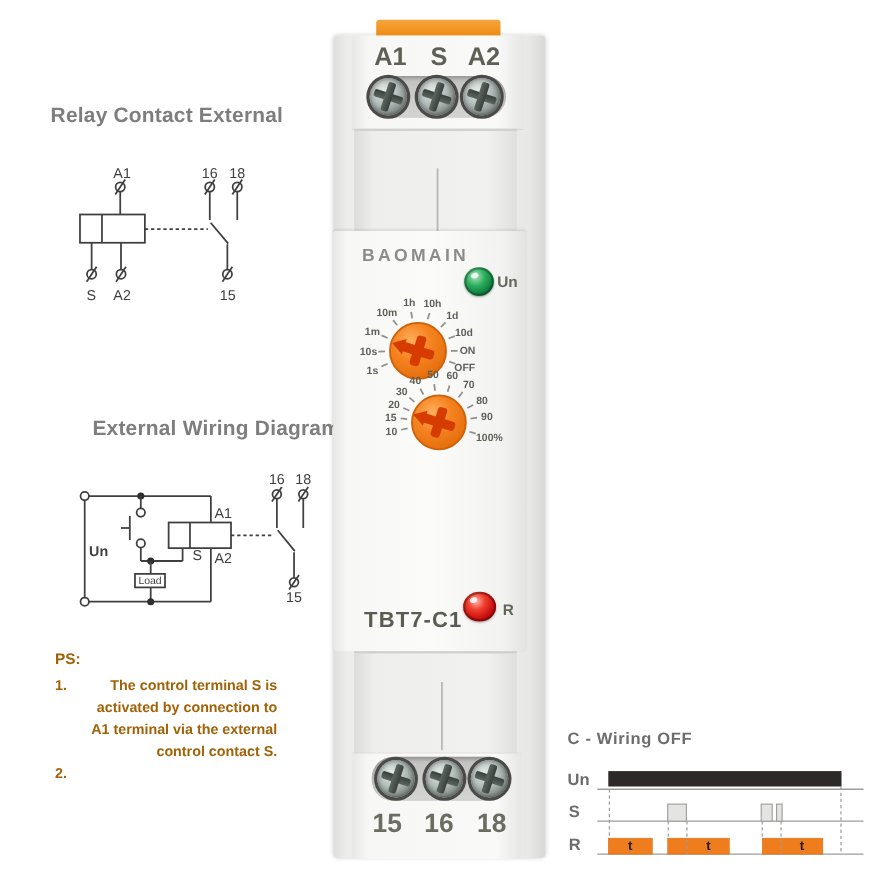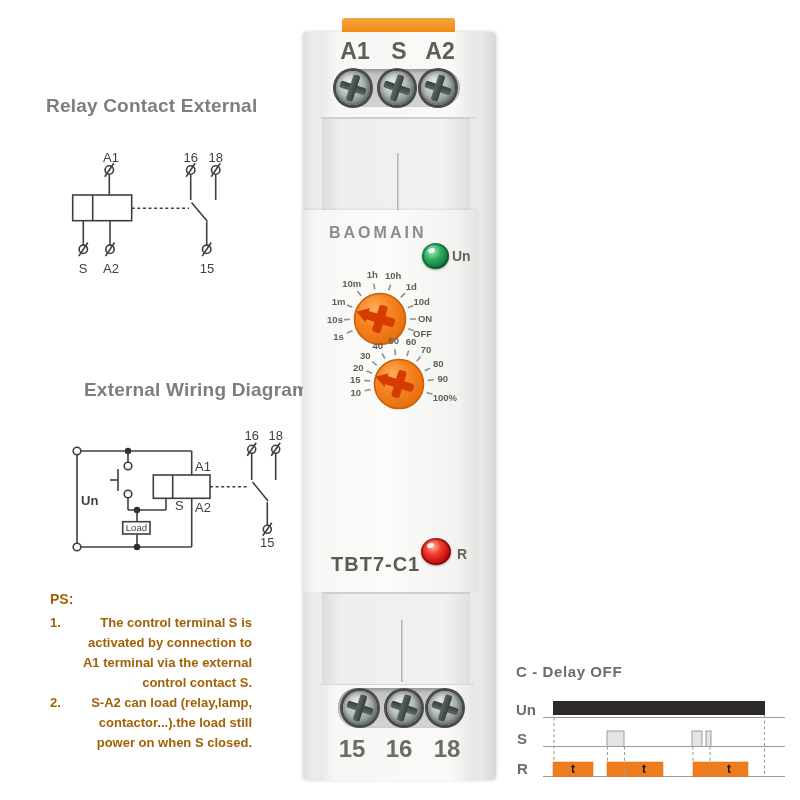--- a/index.html
+++ b/index.html
@@ -190,21 +190,20 @@
   </svg>
 
   <div id="notes">
     <div class="ps-head">PS:</div>
     <div class="ps-item">
       <span class="ps-num">1.</span>
       <span class="ps-text">The control terminal S is activated by connection to A1 terminal via the external control contact S.</span>
     </div>
     <div class="ps-item">
       <span class="ps-num">2.</span>
-      <span class="ps-text">S-A2 can load (relay,lamp, contactor...).the load still power on when S closed.</span>
     </div>
   </div>
 
   <div id="device">
     <div class="abs body-backdrop"></div>
     <div class="abs tab-top"></div>
     <div class="abs strip-bottom"></div>
 
     <div class="abs block-top"></div>
     <div class="term-label" style="left:33px;top:30px;">A1</div>
@@ -325,21 +324,21 @@
       </div>
     <div class="screw" style="left:128px;top:683px;">
         <div class="slot s1"></div>
         <div class="slot s2"></div>
       </div>
     <div class="term-label bt" style="left:30px;top:727px;">15</div>
     <div class="term-label bt" style="left:77px;top:727px;">16</div>
     <div class="term-label bt" style="left:125px;top:727px;">18</div>
   </div>
 
-  <div class="fd-sub" style="left:516px;top:663px;">C - Delay OFF</div>
+  <div class="fd-sub" style="left:516px;top:663px;">C - Wiring OFF</div>
   <div class="fd-row-label" style="left:516px;top:701px;">Un</div>
   <div class="fd-row-label" style="left:517px;top:730px;">S</div>
   <div class="fd-row-label" style="left:517px;top:760px;">R</div>
   <svg class="abs" id="svg-timing" style="left:510px;top:692px;" width="290" height="95" viewBox="0 0 290 95">
       <line x1="33" y1="25.5" x2="275" y2="25.5" class="tl-base"></line>
       <line x1="33" y1="54.5" x2="275" y2="54.5" class="tl-base"></line>
       <line x1="33" y1="84.5" x2="275" y2="84.5" class="tl-base"></line>
       <rect x="43" y="9" width="212" height="14" class="tl-un"></rect>
       <rect x="97" y="39" width="17" height="15.5" class="tl-s"></rect>
       <rect x="182" y="39" width="10" height="15.5" class="tl-s"></rect>

